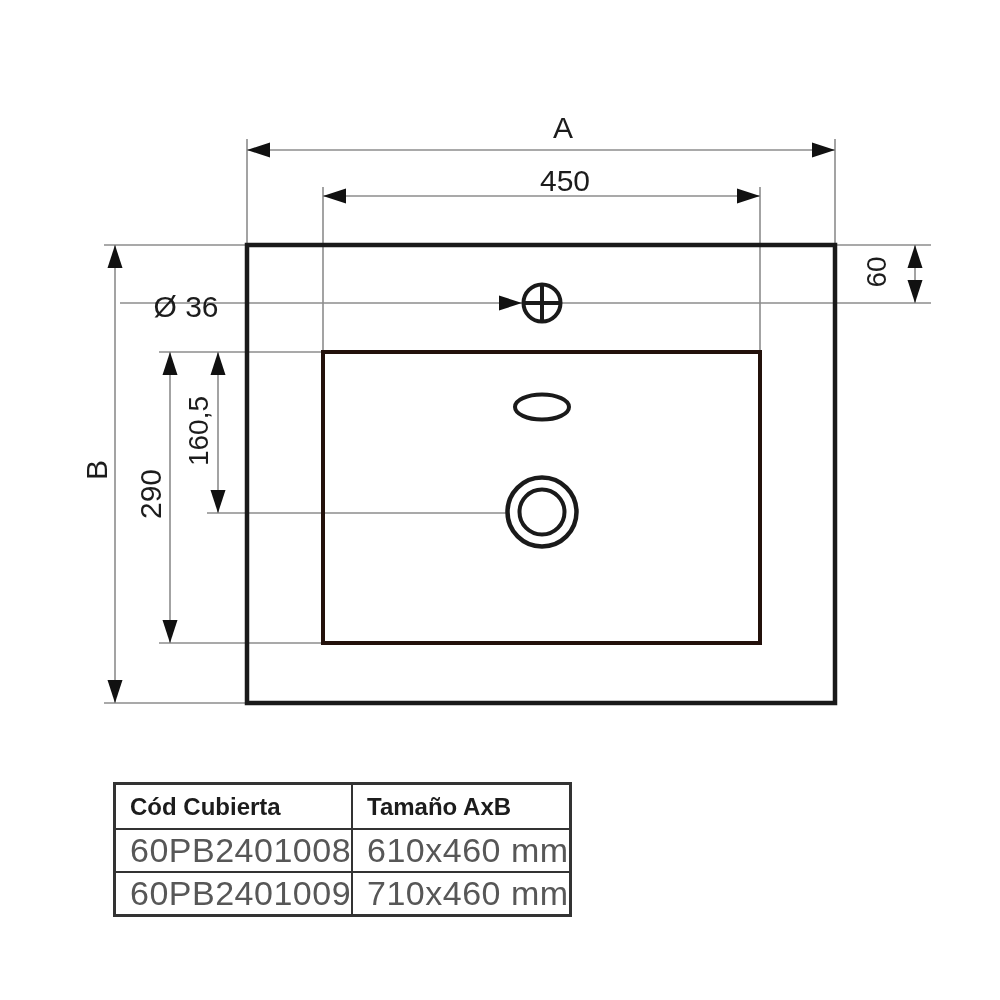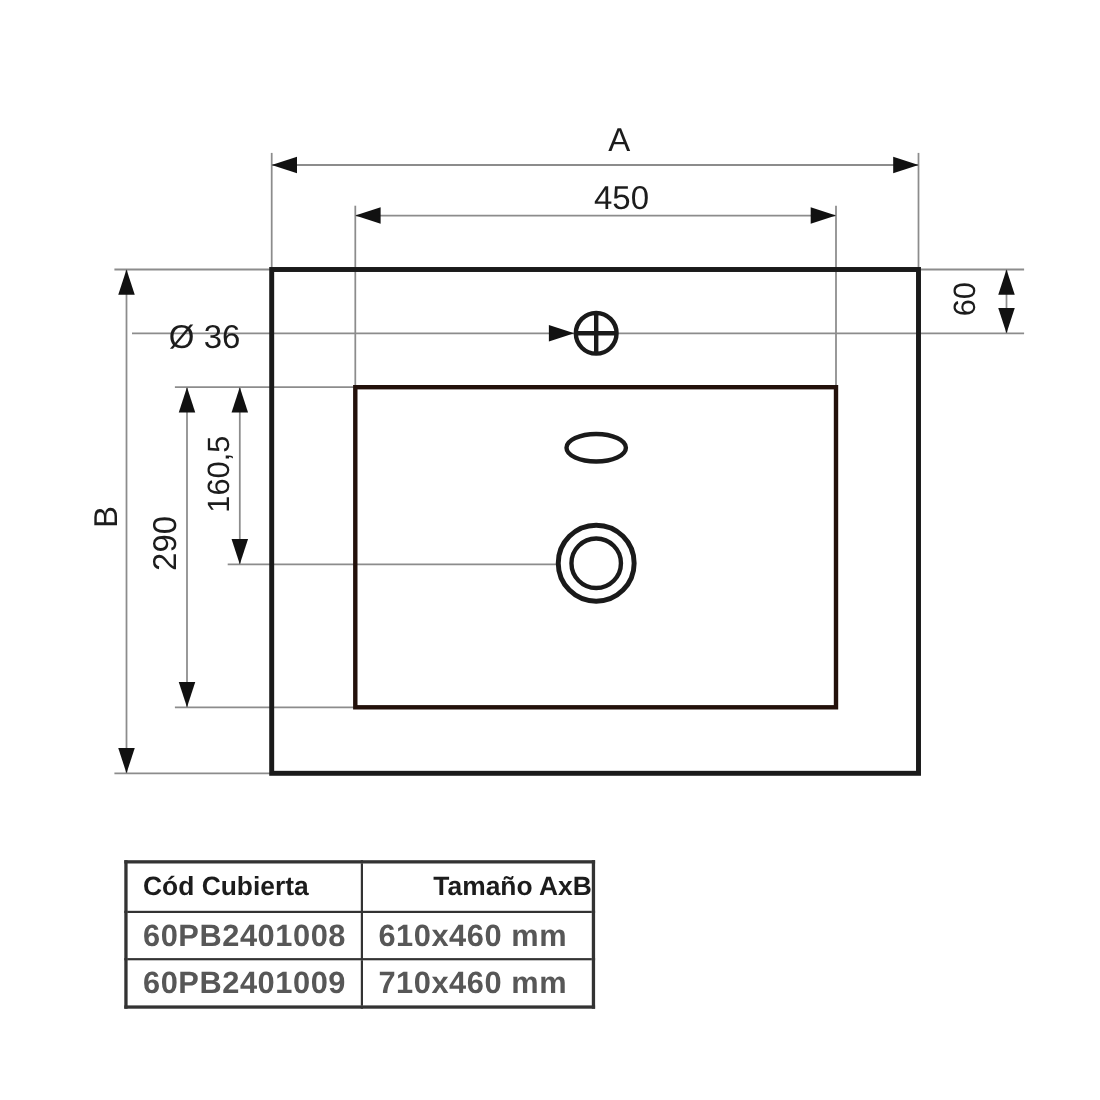--- a/index.html
+++ b/index.html
@@ -46,24 +46,24 @@
     vertical-align:middle;
     white-space:nowrap;
     overflow:hidden;
   }
   .spec-table{border:3px solid var(--table-border);margin-top:24px;}
   .spec-table th{
     width:198px;height:43px;
     font-size:24px;font-weight:bold;
     color:var(--label-text);
   }
-  .spec-table th.col2{width:194px;text-align:right;}
+  .spec-table th.col2{width:194px;}
   .spec-table td{
     height:41px;
-    font-size:28px;font-weight:bold;
+    font-size:34px;font-weight:normal;
     color:var(--table-cell-text);
     letter-spacing:0.5px;
   }
 </style>
 </head>
 <body>
 
 <div class="stage">
 
   <svg width="1000" height="1000" viewBox="0 0 1000 1000">

